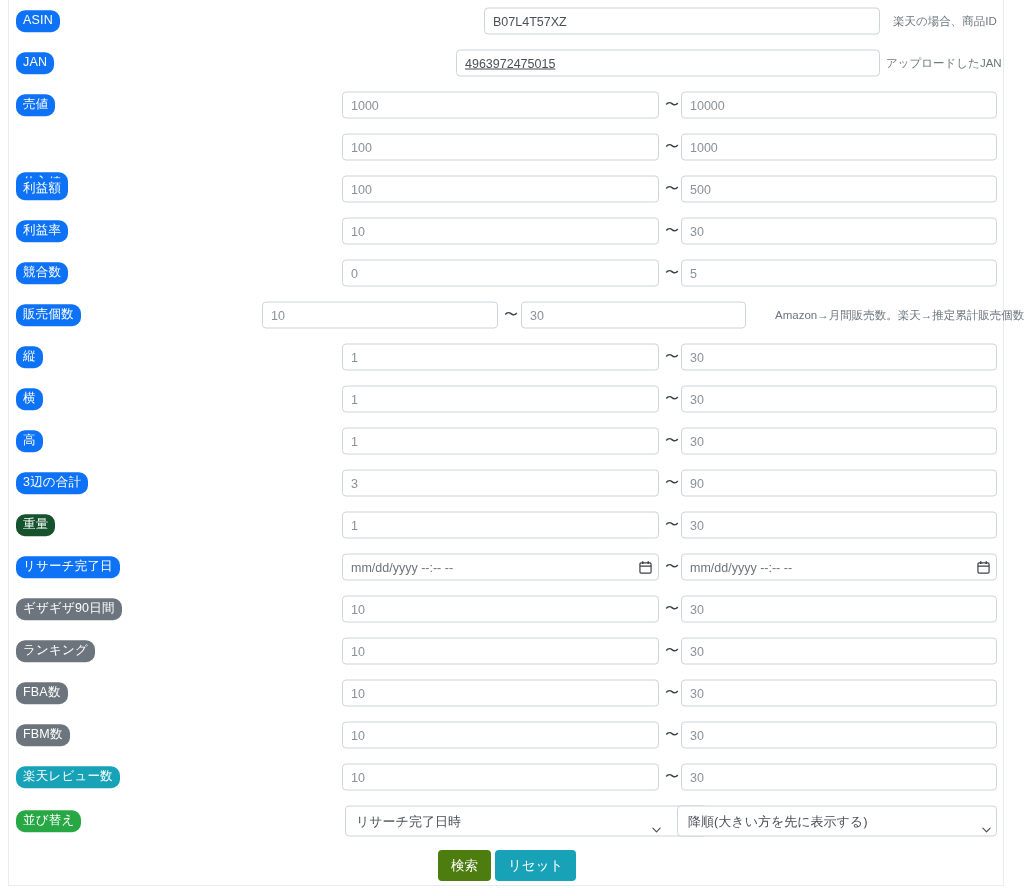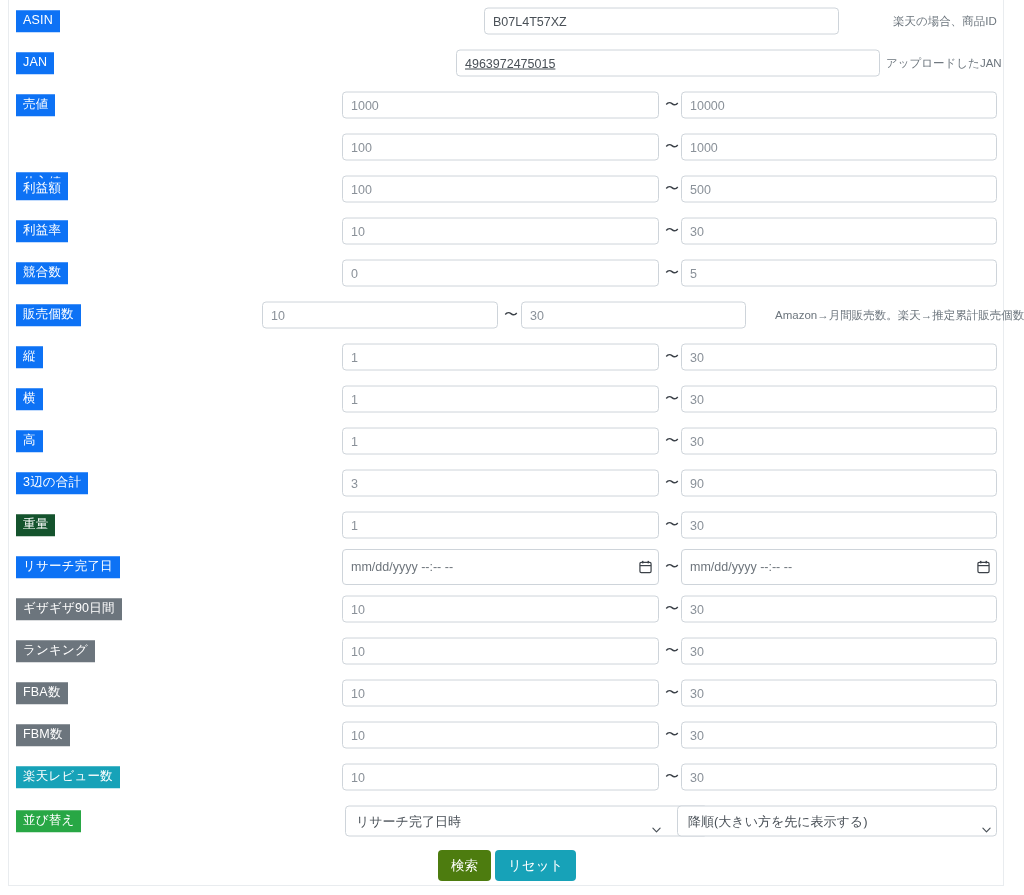--- a/index.html
+++ b/index.html
@@ -36,21 +36,21 @@
     height: 42px;
   }
   
   .badge {
     position: absolute;
     left: 7px;
     top: 50%;
     transform: translateY(-50%);
     display: inline-block;
     padding: 4px 7px 5px 7px;
-    border-radius: 0;
+    border-radius: 9px;
     color: #ffffff;
     font-size: 12.5px;
     line-height: 1;
     letter-spacing: 0.2px;
     white-space: nowrap;
     font-weight: 400;
   }
   .badge.primary   { background: #0d72f5; }
   .badge.secondary { background: #6c757d; }
   .badge.info      { background: #17a2b8; }
@@ -71,21 +71,21 @@
     font-family: "Liberation Sans", "DejaVu Sans", sans-serif;
     outline: none;
   }
   .inp::placeholder { color: #8a9199; opacity: 1; }
 
   
   .inp.left  { left: 333px; width: 317px; }
   .inp.right { left: 672px; width: 316px; }
 
   
-  .inp.asin { left: 475px; width: 355px; }
+  .inp.asin { left: 475px; width: 396px; }
   .inp.jan  { left: 447px; width: 424px; text-decoration: underline; }
 
   
   .inp.sales-left  { left: 253px; width: 236px; }
   .inp.sales-right { left: 512px; width: 225px; }
 
   
   .tilde {
     position: absolute;
     top: 50%;
@@ -108,21 +108,21 @@
   }
   .hint.asin  { left: 884px; }
   .hint.jan   { left: 877px; }
   .hint.sales { left: 766px; }
 
   
   .dtwrap {
     position: absolute;
     top: 50%;
     transform: translateY(-50%);
-    height: 36px;
+    height: 27px;
     border: 1px solid #ced4da;
     border-radius: 4px;
     background: #fff;
     display: flex;
     align-items: center;
     padding: 0 6px 0 8px;
   }
   .dtwrap.left  { left: 333px; width: 317px; }
   .dtwrap.right { left: 672px; width: 316px; }
   .dtwrap .dttext {

